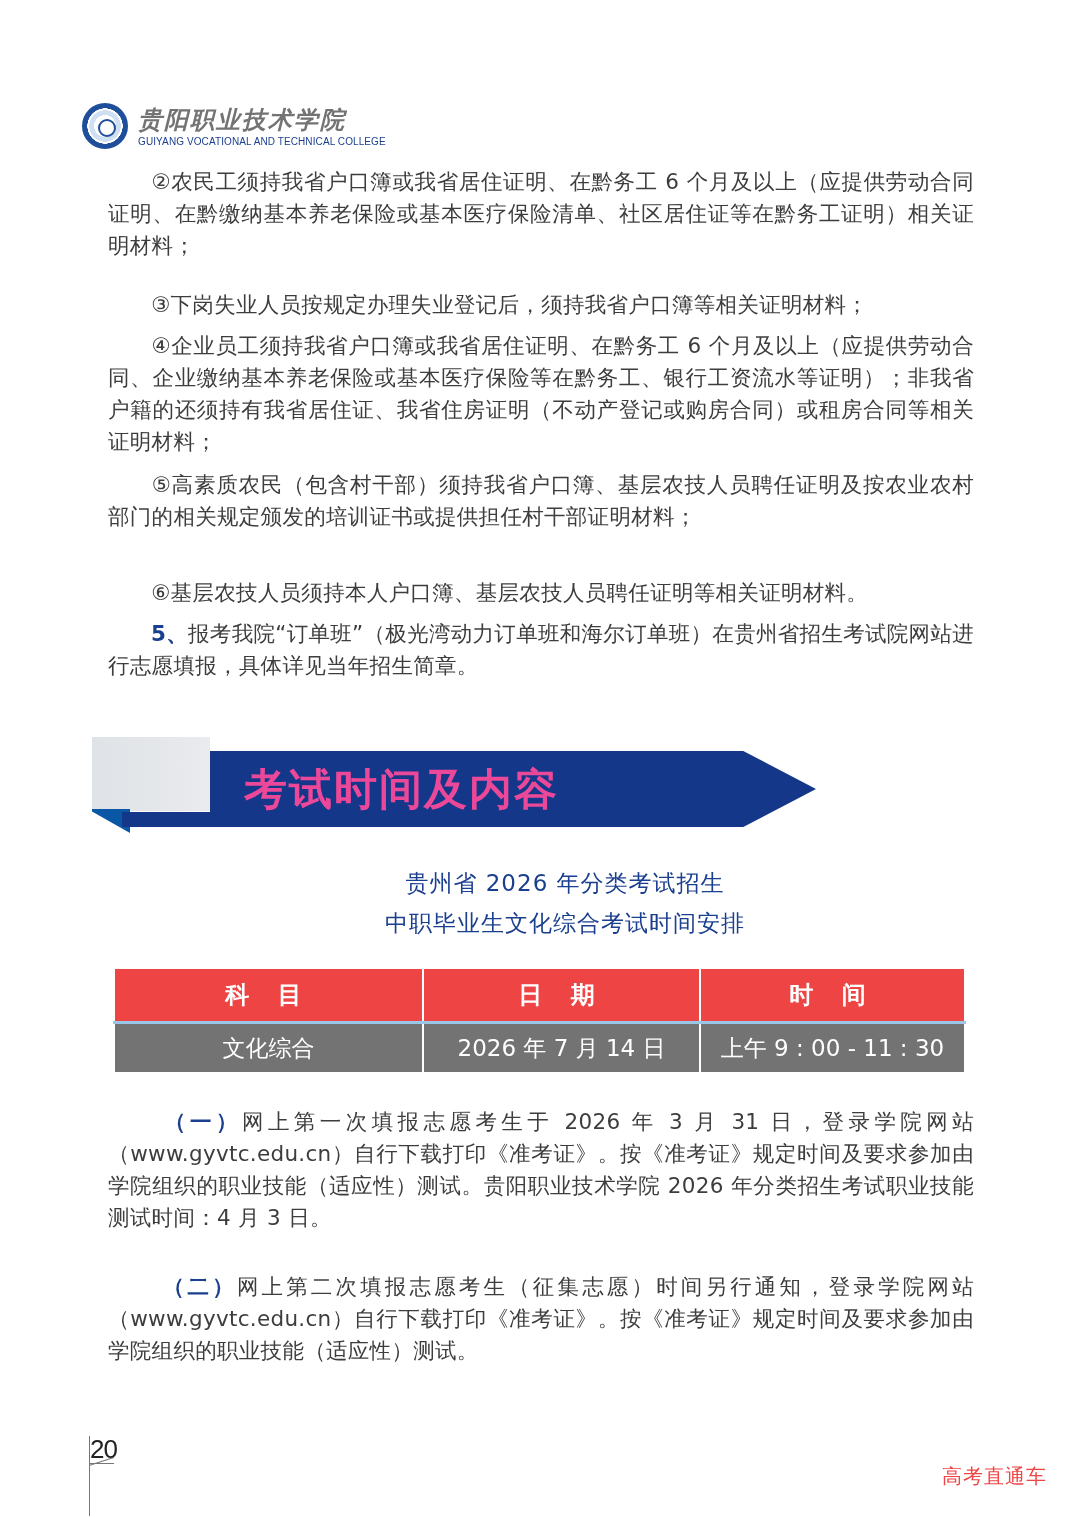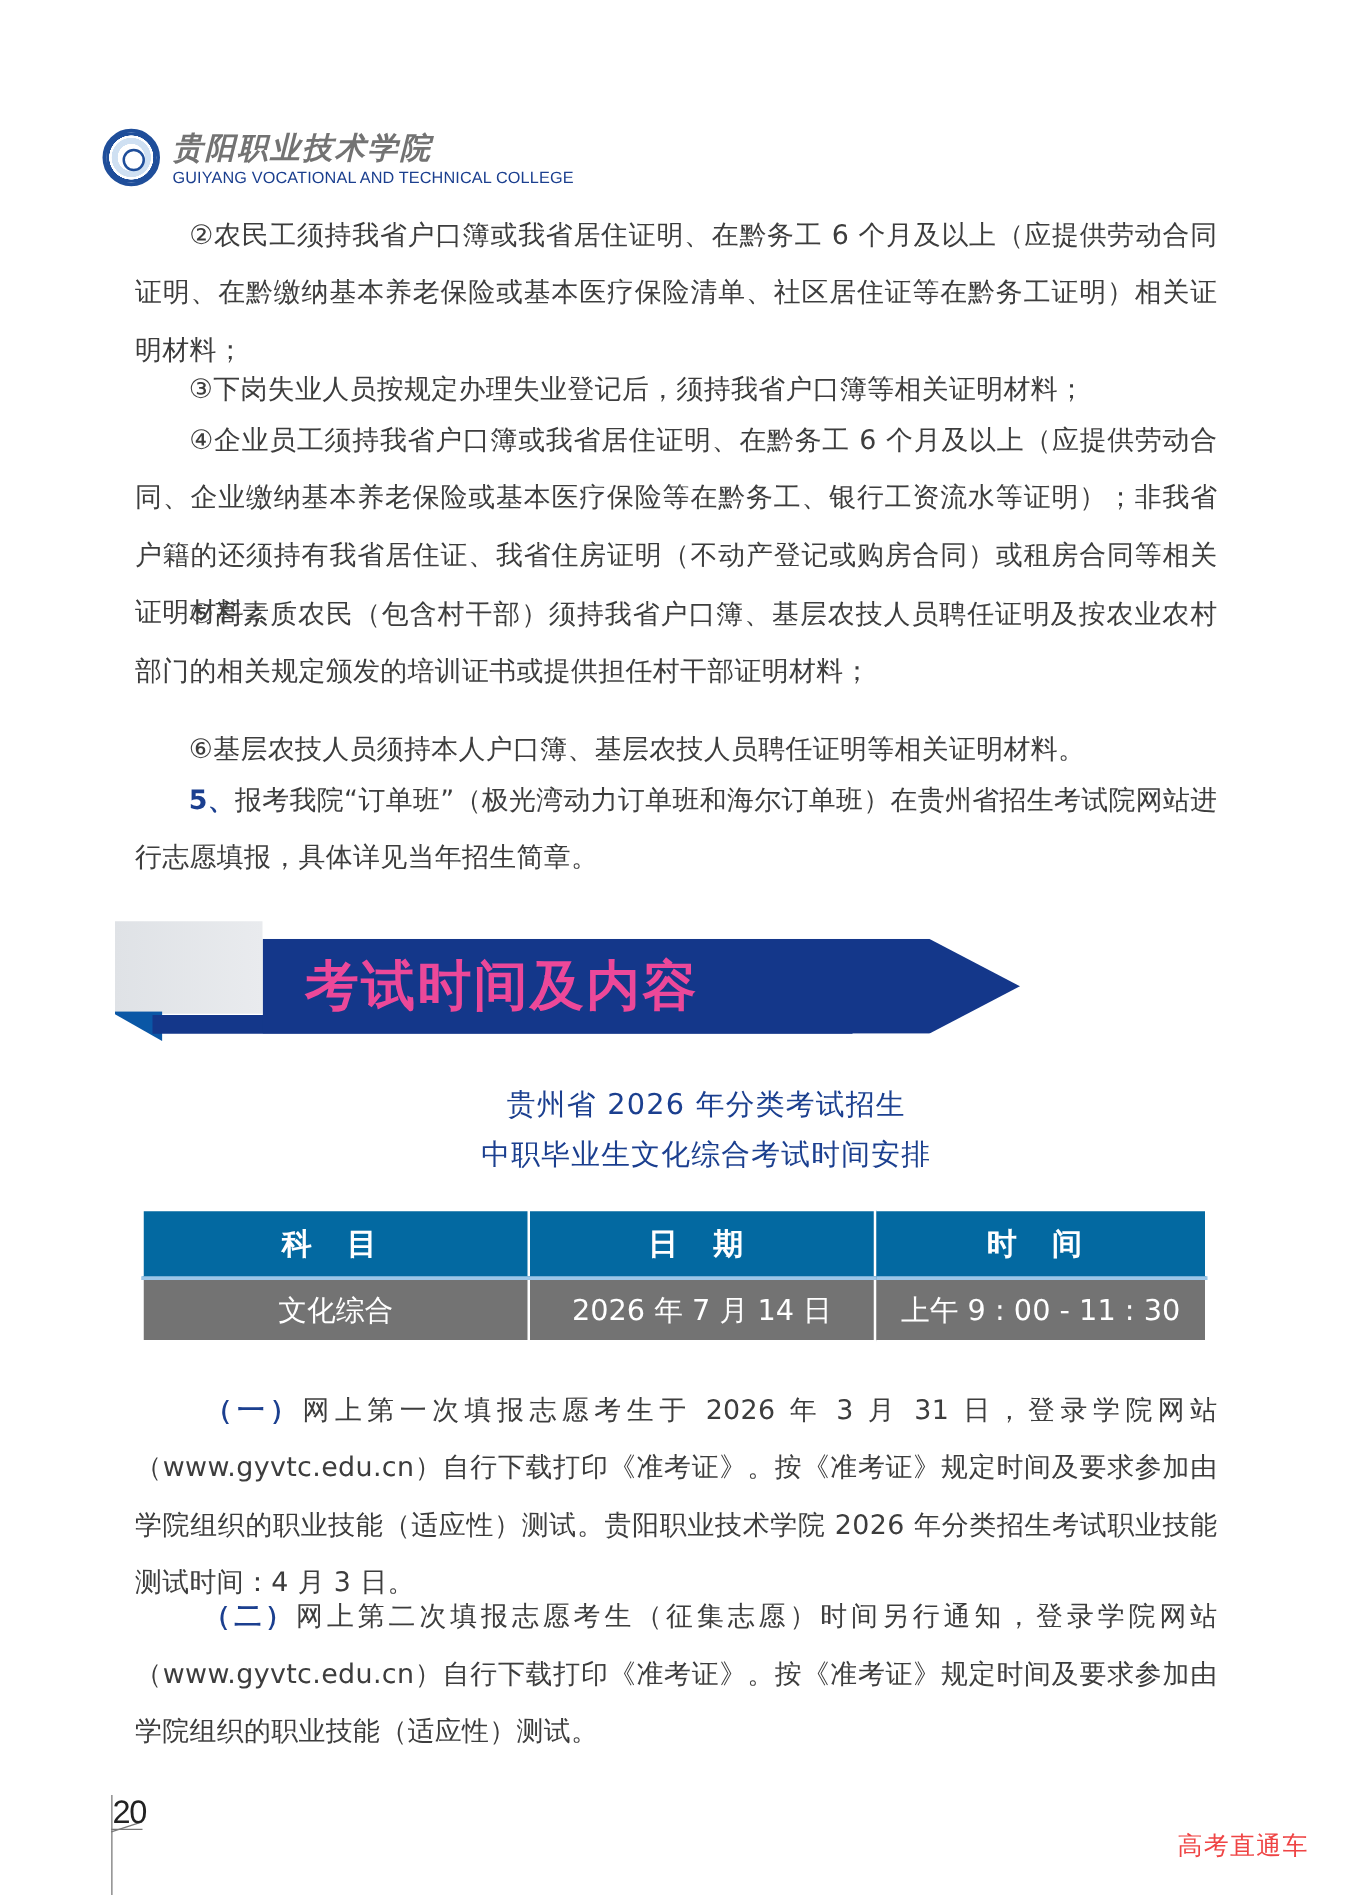--- a/index.html
+++ b/index.html
@@ -8,45 +8,45 @@
 
   
   .logo { position:absolute; left:82px; top:103px; display:flex; align-items:center; }
   .logo-emblem { width:46px; height:46px; border-radius:50%; border:3px solid #1f4e9a; box-sizing:border-box;
                  background:radial-gradient(circle, #ffffff 0 38%, #cfe0f2 39% 55%, #ffffff 56% 62%, #1f4e9a 63% 100%);
                  position:relative; }
   .logo-emblem::after { content:""; position:absolute; left:13px; top:13px; width:14px; height:14px; border-radius:50%;
                         border:2px solid #1f4e9a; }
   .logo-text { margin-left:10px; display:flex; flex-direction:column; }
   .logo-cn { font-family:"DejaVu Serif", serif; font-size:24px; font-weight:bold; color:#737373; letter-spacing:2px; font-style:italic; line-height:28px; }
-  .logo-en { font-family:"Liberation Sans", sans-serif; font-size:13px; color:#1b3f8f; letter-spacing:0.1px; margin-top:2px; }
+  .logo-en { font-family:"Liberation Sans", sans-serif; font-size:10px; color:#1b3f8f; letter-spacing:0.1px; margin-top:2px; }
 
   
-  .para { position:absolute; left:108px; width:866px; font-size:21.5px; line-height:46px; color:#3d3d3d;
+  .para { position:absolute; left:108px; width:866px; font-size:21.5px; line-height:32px; color:#3d3d3d;
           text-align:justify; letter-spacing:0.3px; }
   .para .indent { display:inline-block; width:43px; }
   .accent { color:#1b3f8f; font-weight:bold; }
 
   
   .banner { position:absolute; left:92px; top:737px; width:730px; height:92px; }
   .banner-grey { position:absolute; left:0; top:0; width:118px; height:74px; background:linear-gradient(90deg,#dfe2e6,#e9ebee); }
   .banner-blue-tab { position:absolute; left:0; top:72px; width:38px; height:24px; background:#0a57a6;
                      clip-path:polygon(0 0,100% 0,100% 100%,0 10%); }
   .banner-shape { position:absolute; left:118px; top:14px; width:606px; height:76px; background:#14378a;
                   clip-path:polygon(0 0, 88% 0, 100% 50%, 88% 100%, 0 100%); }
   .banner-base { position:absolute; left:30px; top:75px; width:560px; height:15px; background:#14378a; }
   .banner-title { position:absolute; left:152px; top:20px; font-size:43px; font-weight:bold; color:#ec4899; letter-spacing:2px; line-height:64px; }
 
   
   .caption { position:absolute; left:0; width:1080px; text-align:center; color:#1b3f8f; font-size:23px; letter-spacing:1px;padding-left:25px; }
 
   
   .sched { position:absolute; left:113px; top:967px; width:853px; border-collapse:collapse; }
   .sched th, .sched td { border:2px solid #ffffff; text-align:center; color:#ffffff; }
-  .sched th { background:#0369a1; height:50px; font-size:24px; font-weight:bold; letter-spacing:10px; }
+  .sched th { background:#ef4444; height:50px; font-size:24px; font-weight:bold; letter-spacing:10px; }
   .sched td { background:#737373; height:46px; font-size:23px; border-top:3px solid #9cc6e8; }
 
   
   .page-num { position:absolute; left:90px; top:1434px; font-family:"Liberation Sans", sans-serif; font-size:26px; color:#222; letter-spacing:-1px; }
   .page-rule { position:absolute; left:89px; top:1436px; width:1px; height:80px; background:#777; }
   .page-tick { position:absolute; left:89px; top:1465px; width:26px; height:1px; background:#777; transform:rotate(-18deg); transform-origin:left; }
   .page-tick2 { position:absolute; left:89px; top:1463px; width:25px; height:1px; background:#777; }
   .watermark { position:absolute; left:942px; top:1463px; font-size:20px; color:#ef4444; letter-spacing:1px; }
 </style>
 </head>

